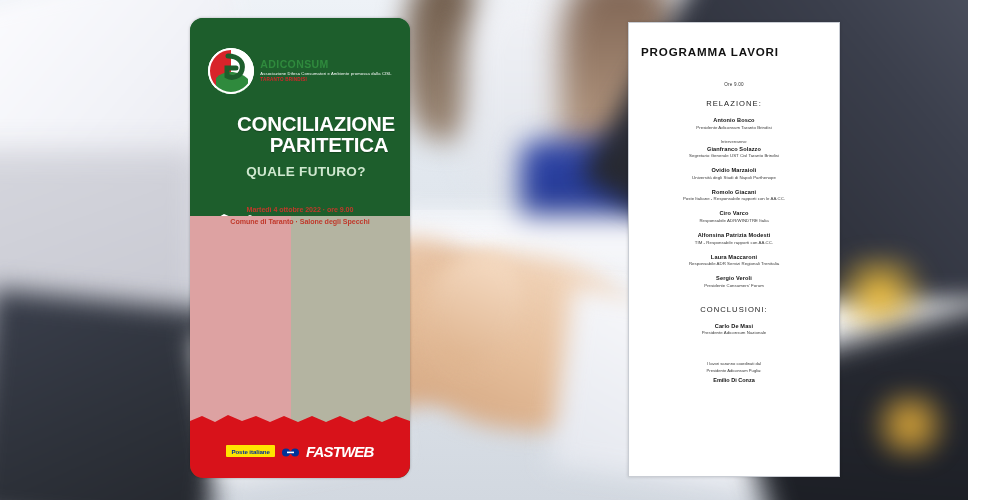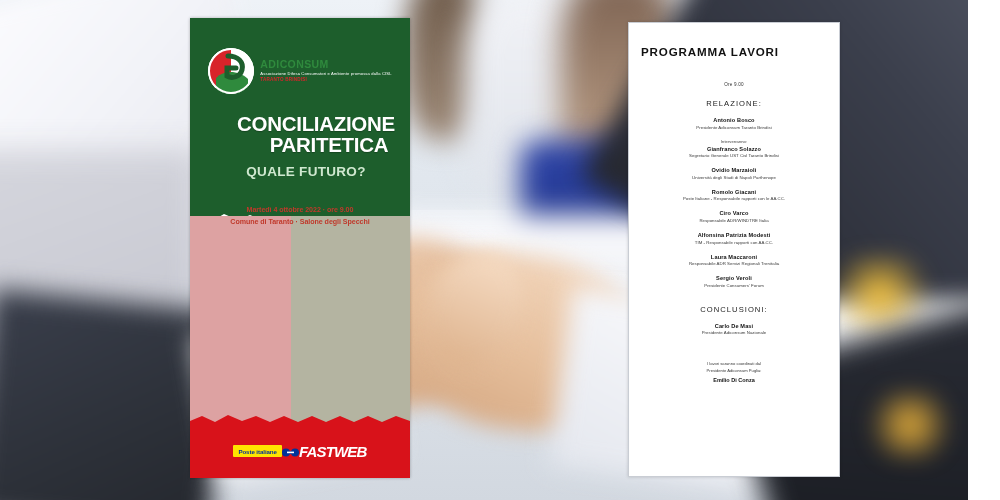--- a/index.html
+++ b/index.html
@@ -65,21 +65,21 @@
      background:radial-gradient(circle,#f5c23a 0%, rgba(245,194,58,0) 70%); filter:blur(10px); }
   .yellow-glow2 { position:absolute; right:40px; top:390px; width:100px; height:70px;
      background:radial-gradient(circle,#e8b03a 0%, rgba(232,176,58,0) 70%); filter:blur(10px); }
   .white-gap { position:absolute; right:0px; top:300px; width:200px; height:110px;
      background:linear-gradient(180deg,#f7f8fb,#eef1f5); filter:blur(12px); }
   .right-edge-white { position:absolute; right:0; top:0; width:32px; height:500px;
      background:#ffffff; }
 
   
   #poster { position:absolute; left:190px; top:18px; width:220px; height:460px;
-     overflow:hidden; box-shadow:0 0 3px rgba(0,0,0,.28); background:#1e6b33; }
+     overflow:hidden; box-shadow:0 0 3px rgba(0,0,0,.28); background:#1e6b33;border-radius:13px; }
   .poster-top2 { position:absolute; left:0; top:0; width:220px; height:200px;
      background:#1d5e2c; }
   .poster-mid { position:absolute; left:0; top:198px; width:220px; height:222px;
      background:linear-gradient(90deg,#dda2a2 0%,#dda2a2 46%,#b4b4a1 46%,#b4b4a1 100%); }
   .torn-white { position:absolute; left:0; top:190px; width:220px; height:22px; }
   .poster-bottom { position:absolute; left:0; top:404px; width:220px; height:56px;
      background:#d8121a; }
   .torn-red { position:absolute; left:0; top:392px; width:220px; height:20px; }
 
   
@@ -101,21 +101,21 @@
      color:#cfe8cf; font-weight:bold; font-size:13.5px; letter-spacing:.3px;padding-left:12px; }
 
   .p-when { position:absolute; left:0; top:186px; width:220px; text-align:center;
      color:#c0392b; font-weight:bold; font-size:7.1px; line-height:1.75; letter-spacing:-0.05px; }
 
   
   .bulb-wrap { position:absolute; left:0; top:200px; width:220px; height:210px; }
 
   
   .sponsors { position:absolute; left:0; top:418px; width:220px; height:30px;
-     display:flex; align-items:center; justify-content:center; gap:0; }
+     display:flex; align-items:center; justify-content:center; gap:7px; }
   .poste { background:#ffe400; color:#003399; font-weight:bold; font-size:6.2px;
      padding:2.5px 5px; border-radius:1px; letter-spacing:-.1px; }
   .poste-mark { width:17px; height:13px; position:relative; }
   .fastweb { color:#ffffff; font-weight:bold; font-style:italic; font-size:15px;
      letter-spacing:-.8px; }
 
   
   #sheet { position:absolute; left:628px; top:22px; width:212px; height:455px;
      background:#ffffff; border:1px solid #c9cdd4; box-shadow:0 0 3px rgba(0,0,0,.18);
      color:#1a1a1a; padding:18px 12px 10px; }

